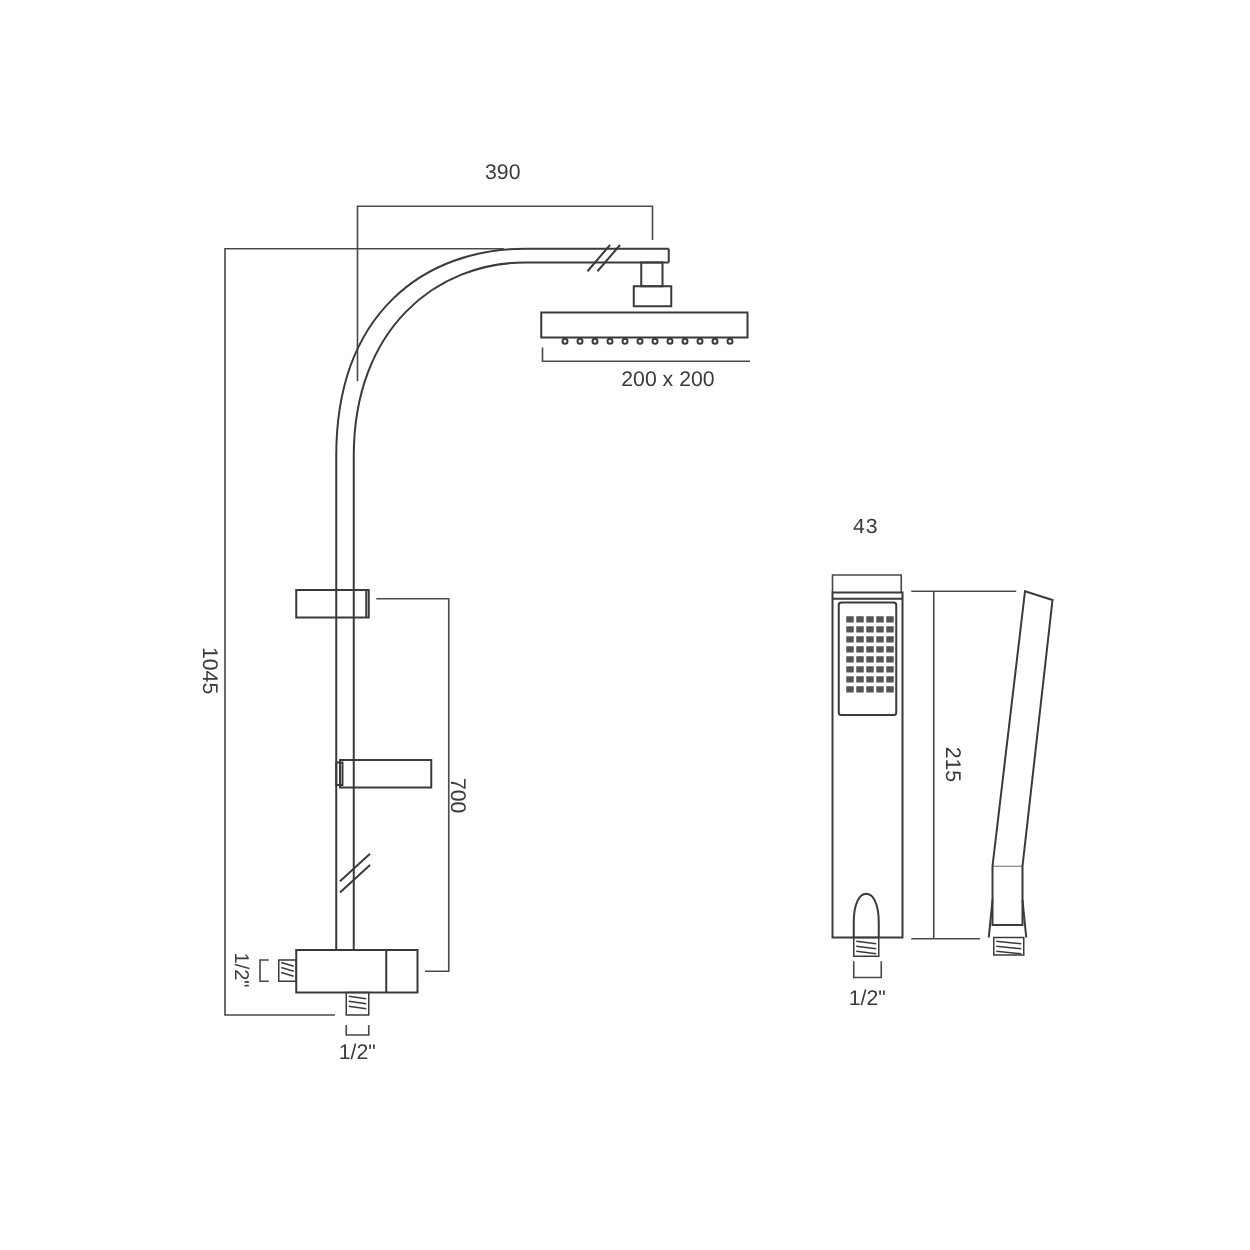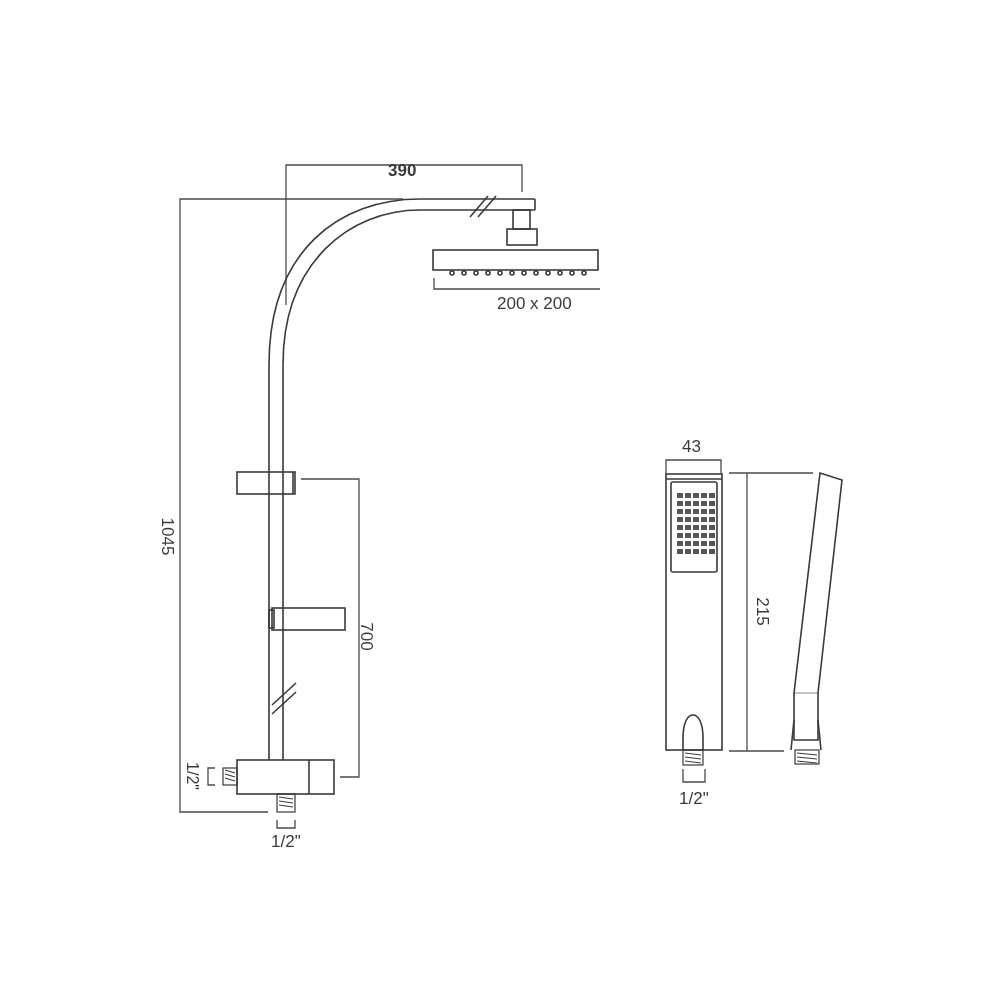--- a/index.html
+++ b/index.html
@@ -154,21 +154,21 @@
     <line class="ln" x1="794" y1="693" x2="818" y2="693" style="stroke-width:0.6"></line>
     <polyline class="ln" points="794,720 791,750"></polyline>
     <polyline class="ln" points="818,720 821,750"></polyline>
     <rect class="thr" x="795" y="750" width="24" height="14"></rect>
     <line class="thr" x1="797" y1="753" x2="817" y2="755"></line>
     <line class="thr" x1="797" y1="757" x2="817" y2="759"></line>
     <line class="thr" x1="797" y1="761" x2="817" y2="763"></line>
   </g>
 </svg>
 
-<div class="lbl" style="left:388px;top:162px;font-weight:bold;">390</div>
+<div class="lbl" style="left:388px;top:129px;">390</div>
 <div class="lbl" style="left:481px;top:295px;margin-left:16px;">200 x 200</div>
 <div class="lbl rot" style="left:149px;top:528px;">1045</div>
 <div class="lbl rot" style="left:352px;top:628px;">700</div>
 <div class="lbl rot" style="left:178px;top:768px;font-size:16px;">1/2"</div>
 <div class="lbl" style="left:271px;top:833px;">1/2"</div>
-<div class="lbl" style="left:682px;top:438px;">43</div>
+<div class="lbl" style="left:682px;top:414px;font-family:Liberation Mono, monospace;">43</div>
 <div class="lbl rot" style="left:748px;top:603px;">215</div>
 <div class="lbl" style="left:679px;top:790px;">1/2"</div>
 
 </body></html>

